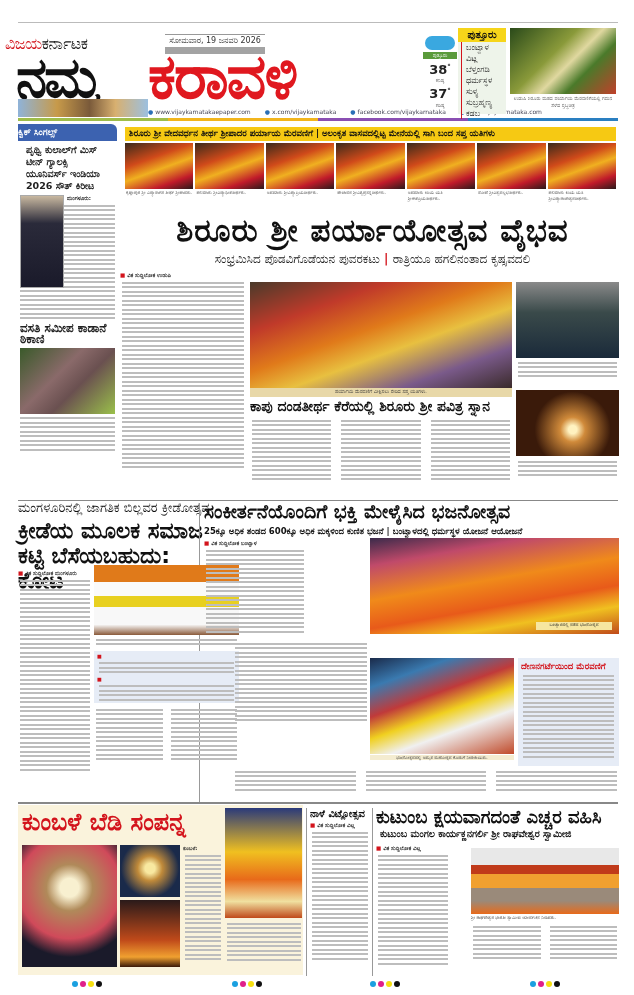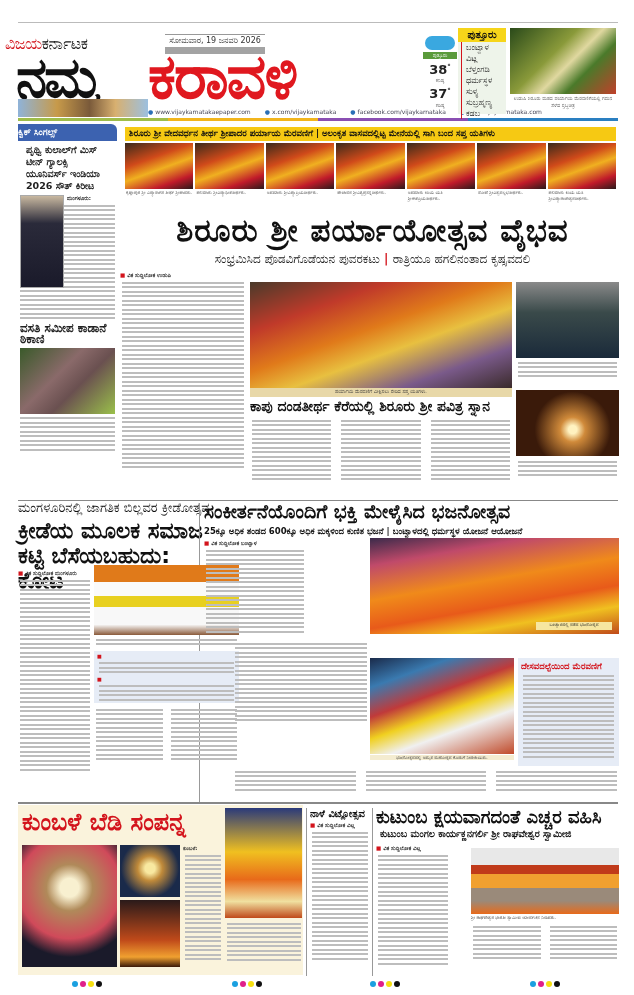--- a/index.html
+++ b/index.html
@@ -509,21 +509,21 @@
       <i></i>
       <i></i>
       <i></i>
       <i></i>
       <i></i>
     </span>
 </div>
 <div class="abs nightpic"></div>
 <div class="abs nightcap">ಭಜನೋತ್ಸವದಲ್ಲಿ ಅಮೃತ ಮಹೋತ್ಸವ ಕೊಡುಗೆ ನೀಡಲಾಯಿತು.</div>
 <div class="abs blbox">
-  <h4>ದೇಸವದಲ್ಟೆಯಿಂದ ಮೆರವಣಿಗೆ</h4>
+  <h4>ದೇಣನಗರ್ಟೆಯಿಂದ ಮೆರವಣಿಗೆ</h4>
   <span class="lines">
       <i></i>
       <i></i>
       <i></i>
       <i></i>
       <i></i>
       <i></i>
       <i></i>
       <i></i>
       <i></i>

